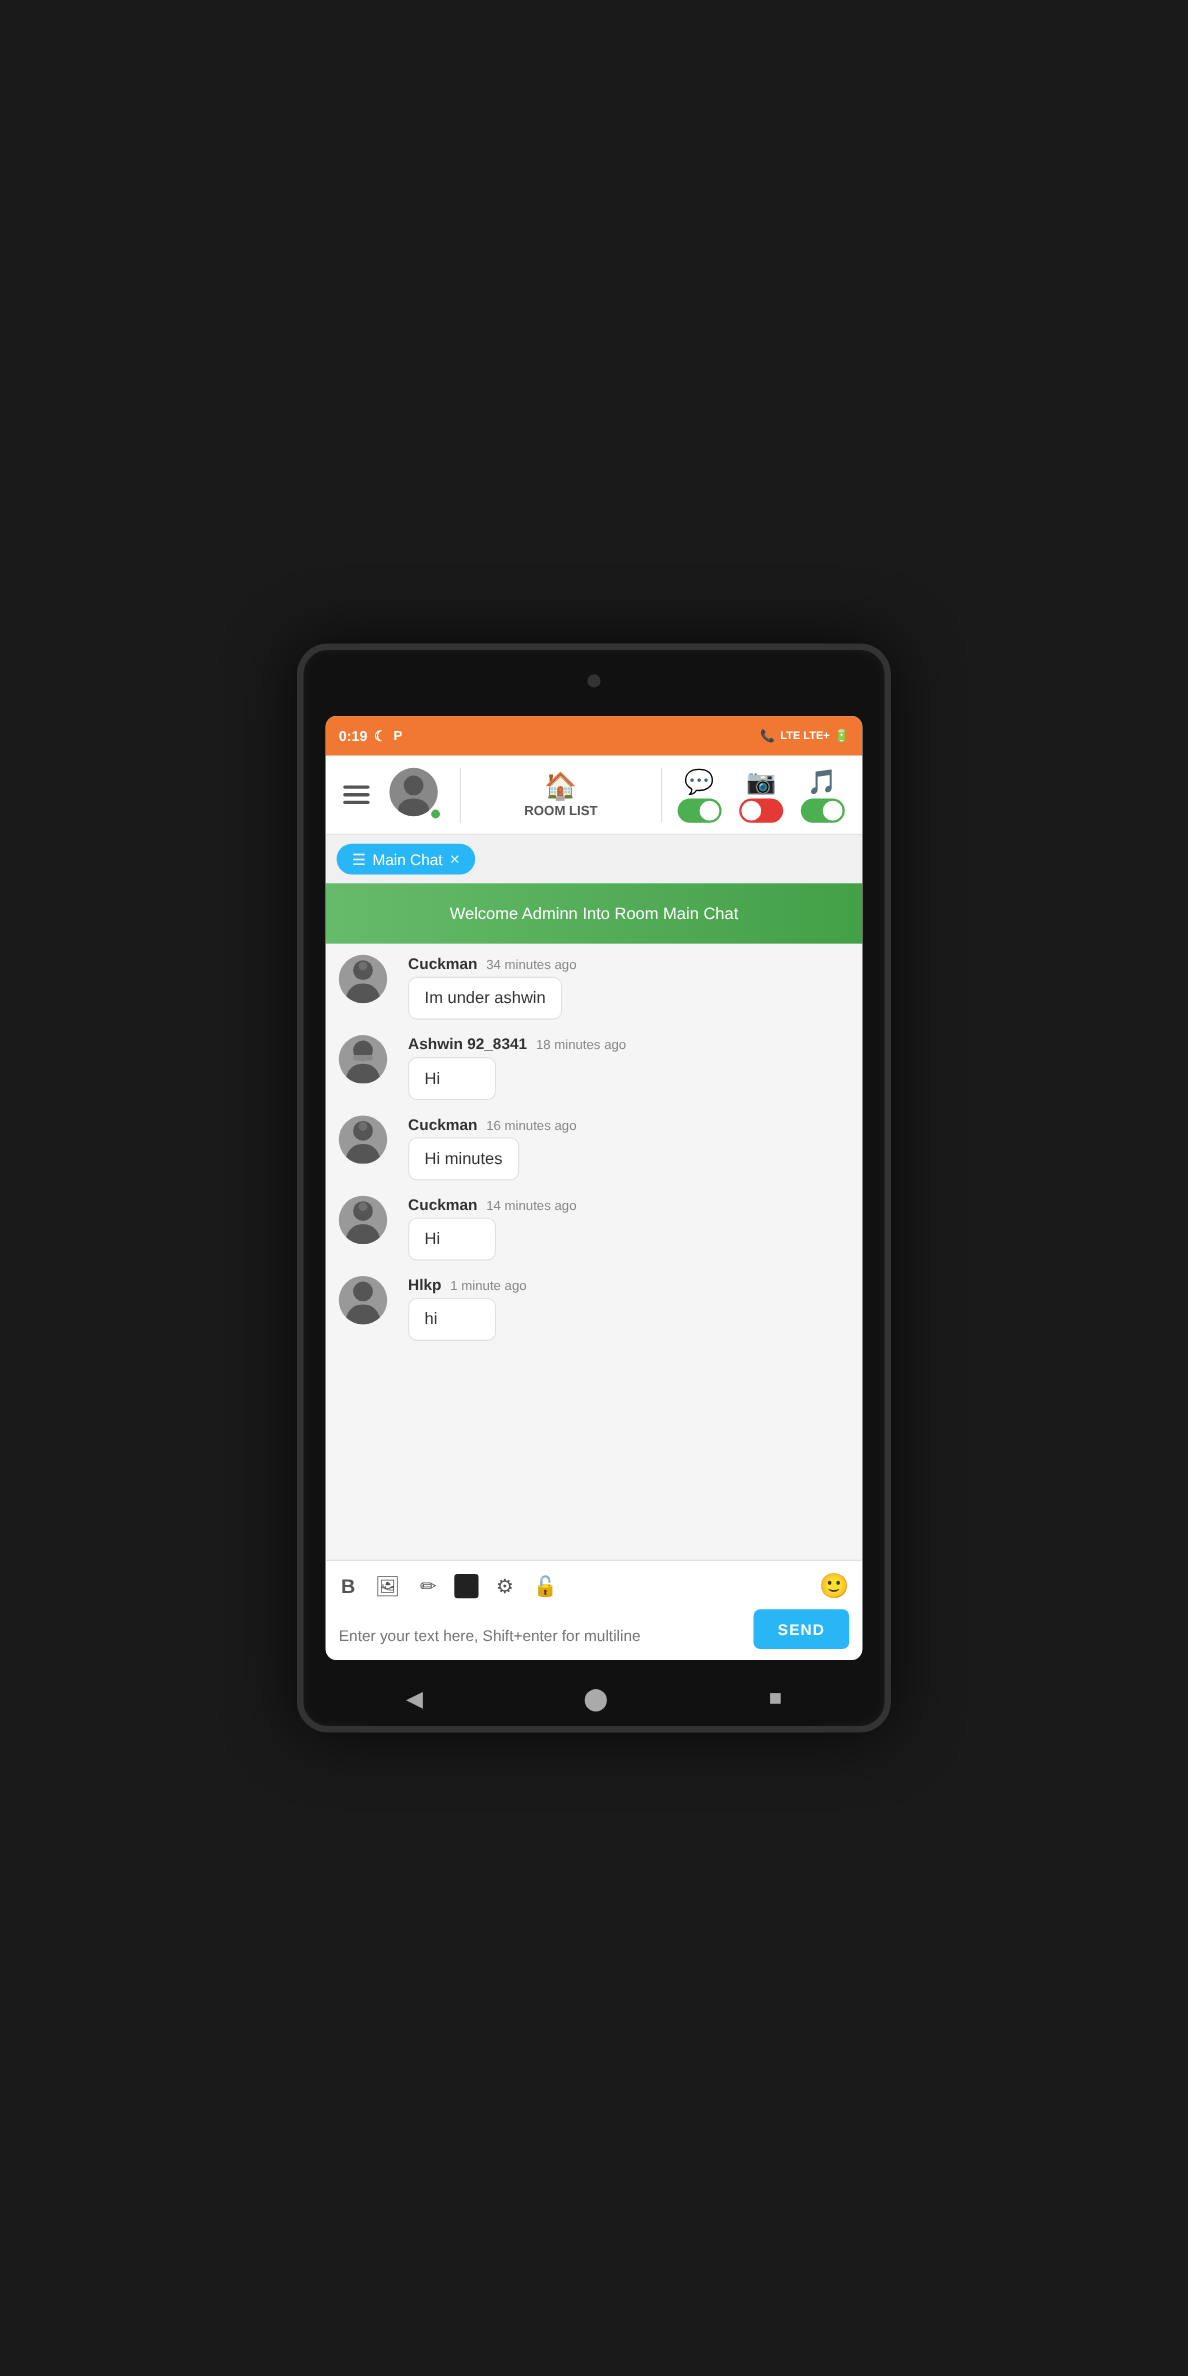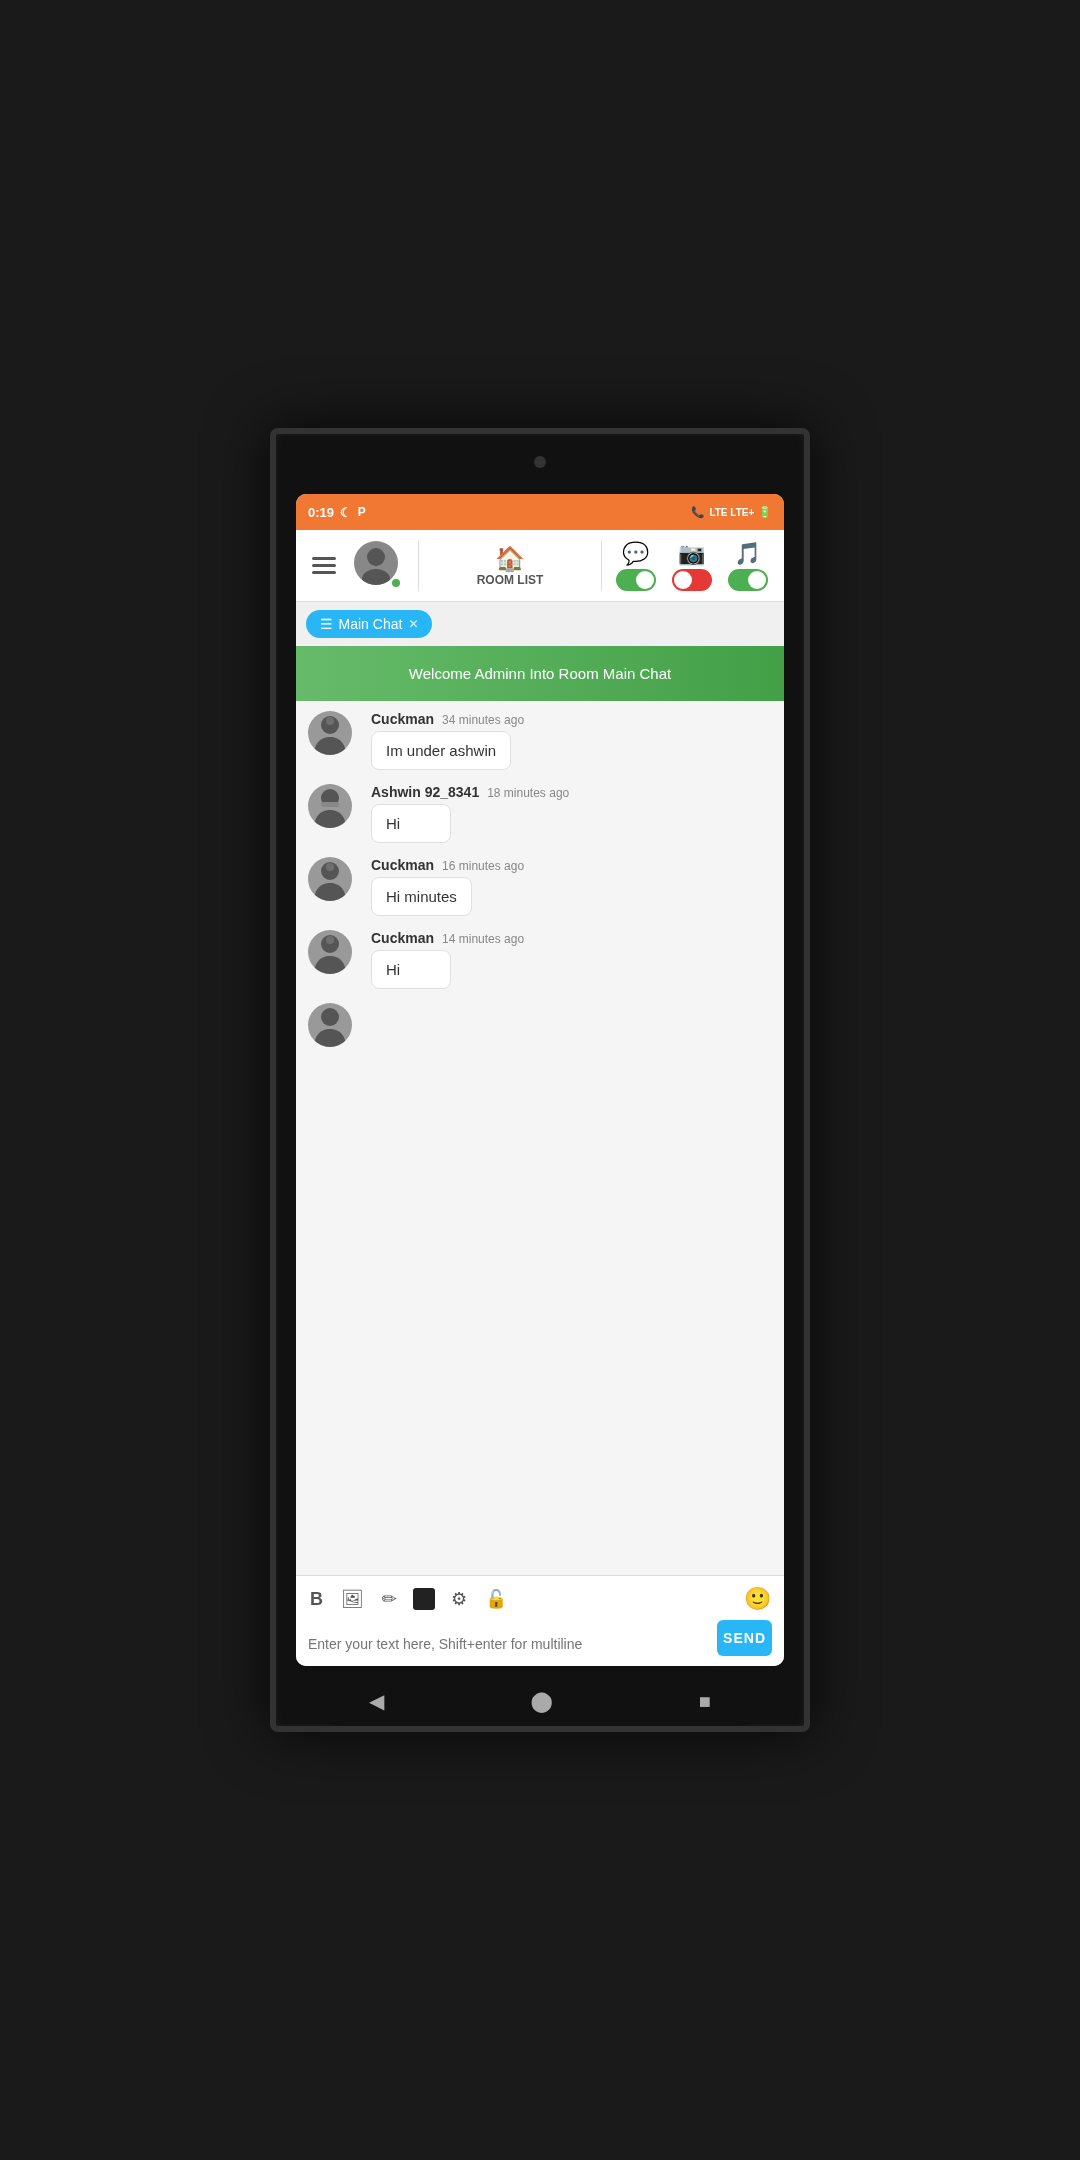--- a/index.html
+++ b/index.html
@@ -6,23 +6,23 @@
     body {
       background: #1a1a1a;
       display: flex;
       justify-content: center;
       align-items: center;
       min-height: 100vh;
       font-family: 'Arial', sans-serif;
     }
     .phone-frame {
       width: 540px;
-      height: 1304px;
+      height: 990px;
       background: #111;
-      border-radius: 8px;
+      border-radius: 28px;
       position: relative;
       box-shadow: 0 0 60px rgba(0,0,0,0.8), inset 0 0 10px rgba(255,255,255,0.05);
       overflow: hidden;
       border: 6px solid #333;
     }
     .phone-screen {
       position: absolute;
       top: 60px;
       left: 20px;
       right: 20px;
@@ -249,21 +249,21 @@
       font-size: 14px;
       color: #999;
       background: transparent;
       padding: 4px 0;
     }
     .send-btn {
       background: #29B6F6;
       color: white;
       border: none;
       border-radius: 6px;
-      padding: 10px 6px;
+      padding: 10px 22px;
       font-size: 14px;
       font-weight: bold;
       cursor: pointer;
       letter-spacing: 1px;
     }
     
     .phone-notch {
       position: absolute;
       top: 18px;
       left: 50%;
@@ -463,20 +463,27 @@
           </div>
         </div>
 
         <div class="chat-message">
           <div class="msg-avatar">
             <svg viewBox="0 0 44 44" width="44" height="44">
               <circle cx="22" cy="14" r="9" fill="#555"></circle>
               <path d="M22 26 C10 26 6 36 6 44 L38 44 C38 36 34 26 22 26Z" fill="#555"></path>
             </svg>
           </div>
+          <div class="msg-content">
+            <div class="msg-header">
+              <span class="msg-username">Hlkp</span>
+              <span class="msg-time">1 minute ago</span>
+            </div>
+            <div class="msg-bubble">hi</div>
+          </div>
         </div>
 
       </div>
 
       <div class="input-area">
         <div class="input-toolbar">
           <button class="toolbar-btn" style="font-weight:900;font-size:18px;">B</button>
           <button class="toolbar-btn">🖼</button>
           <button class="toolbar-btn">✏</button>
           <div class="color-swatch"></div>

